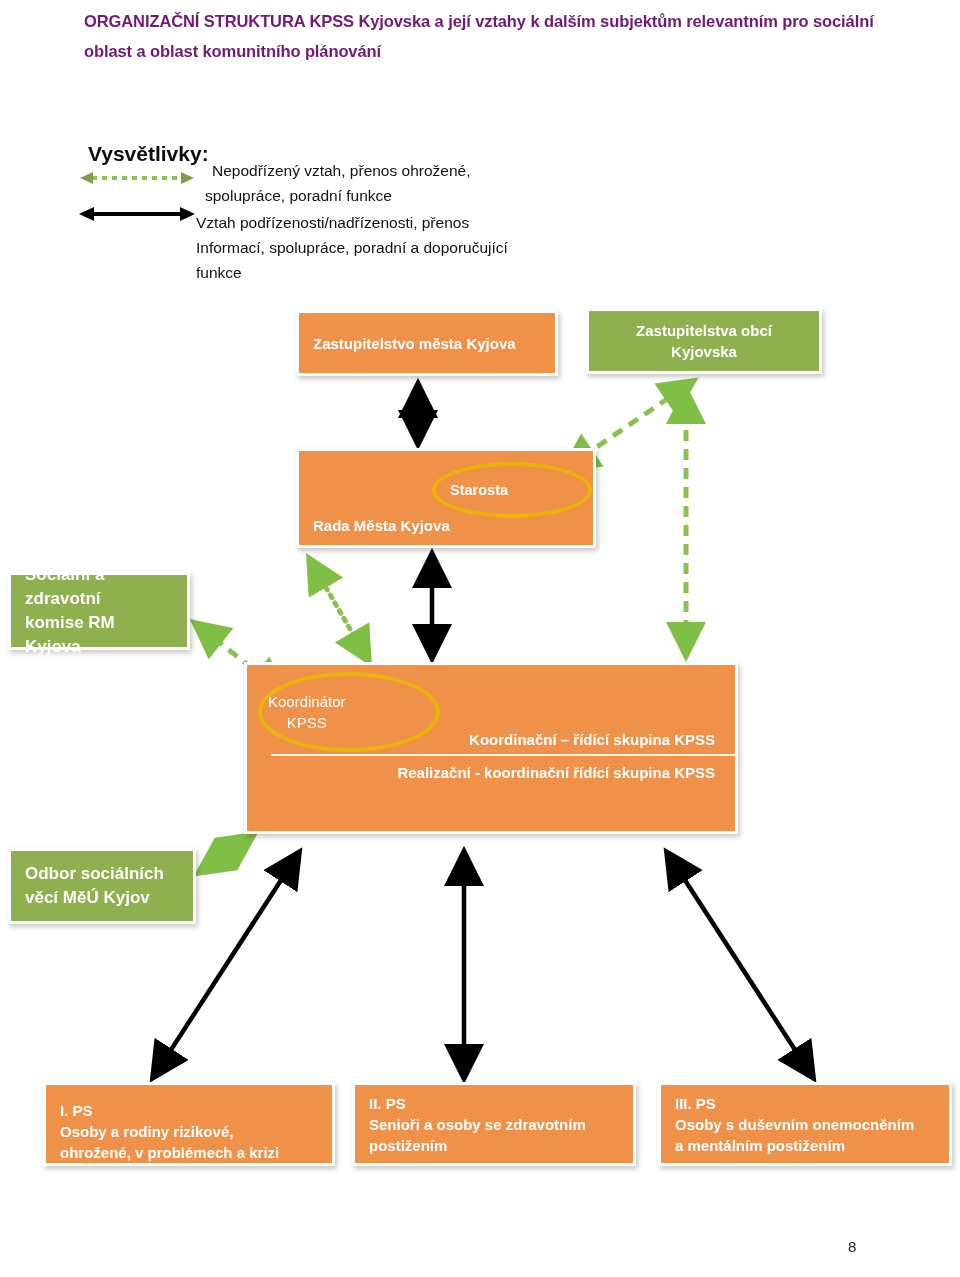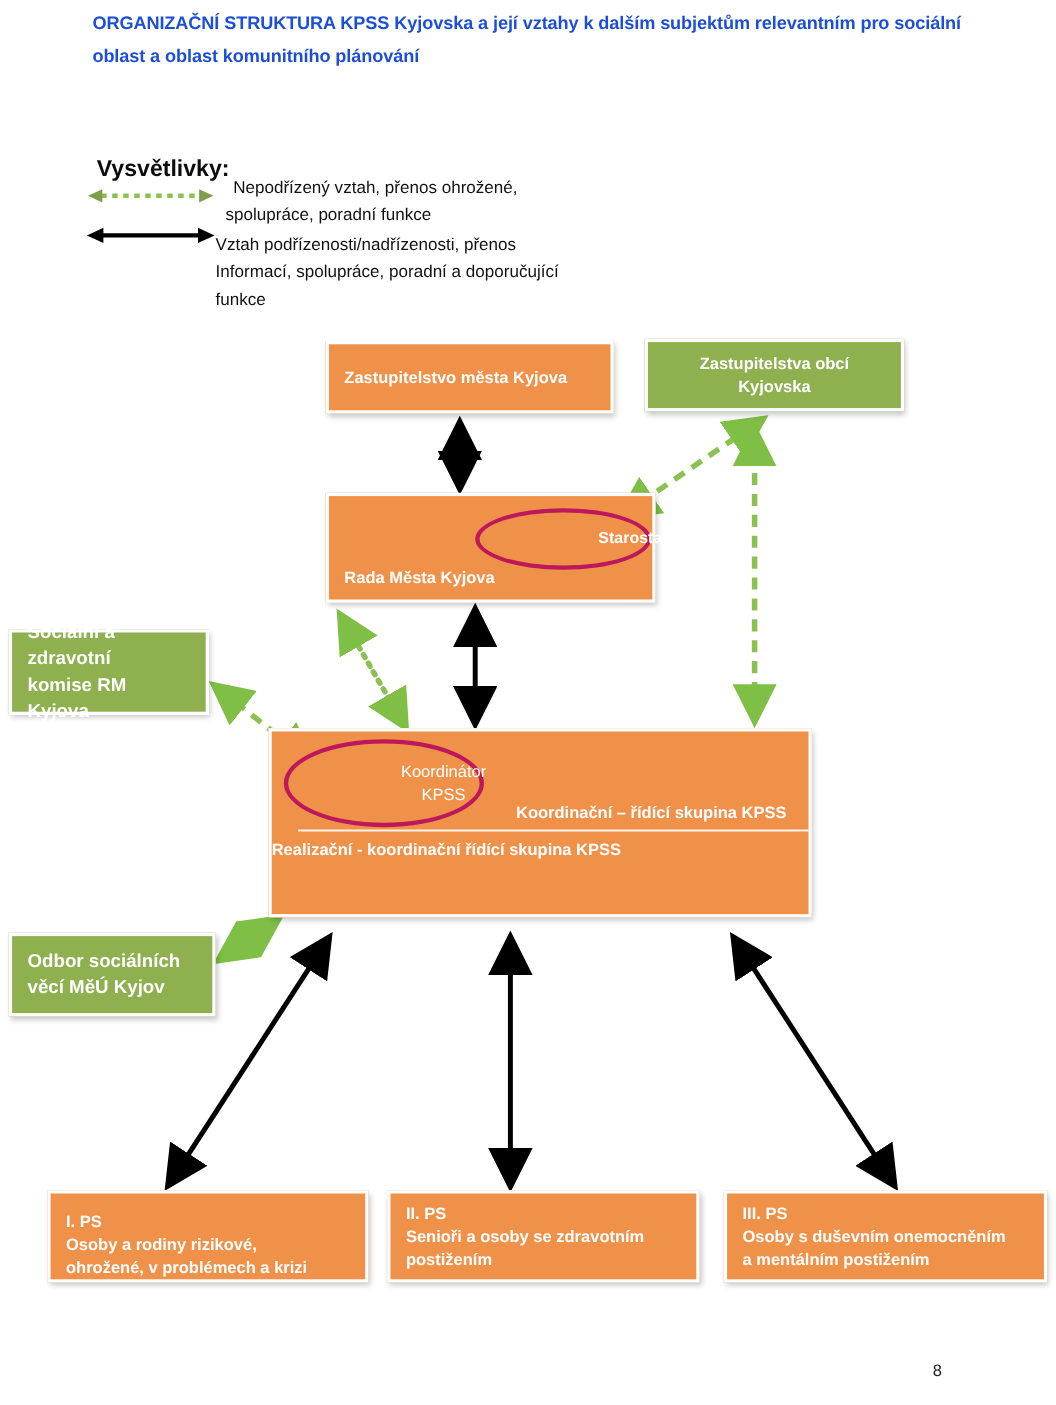--- a/index.html
+++ b/index.html
@@ -19,21 +19,21 @@
   
   #title-block {
     position: absolute;
     left: 84px; top: 6px; width: 840px;
   }
   #title-block .title-line {
     font-size: 16.5px;
     font-weight: bold;
     line-height: 30px;
     letter-spacing: -0.1px;
-    color: #1d4ed8;
+    color: #701a75;
     white-space: nowrap;
   }
 
   
   #legend {
     position: absolute;
     left: 0; top: 130px; width: 960px; height: 160px;
   }
   #legend-heading {
     position: absolute;
@@ -115,37 +115,37 @@
   
   #kpss-row-coordination {
     height: 92px;
     display: flex; align-items: flex-end; justify-content: flex-end;
     padding: 0 20px 6px 0;
     border-bottom: 2px solid rgba(255,255,255,0.9);
     margin-left: 24px;
   }
   #kpss-row-realization {
     height: 76px;
-    display: flex; align-items: flex-start; justify-content: flex-start;
+    display: flex; align-items: flex-start; justify-content: flex-end;
     padding: 8px 20px 0 0;
   }
   #kpss-row-coordination .row-label,
   #kpss-row-realization .row-label {
     font-size: 15px; font-weight: bold; color: #ffffff; white-space: nowrap;
   }
 
   
   .ellipse {
     position: absolute;
     z-index: 3;
-    border: 4px solid #be185d;
+    border: 4px solid #eab308;
     border-radius: 50%;
     display: flex;
     align-items: center;
-    justify-content: flex-end;
+    justify-content: flex-start;
     color: #ffffff;
     background: transparent;
   }
   #ellipse-starosta {
     left: 432px; top: 462px; width: 160px; height: 56px;
   }
   #ellipse-starosta .ellipse-label {
     font-size: 14.5px; font-weight: bold; text-align: center;
     transform: translateX(14px);
   }

